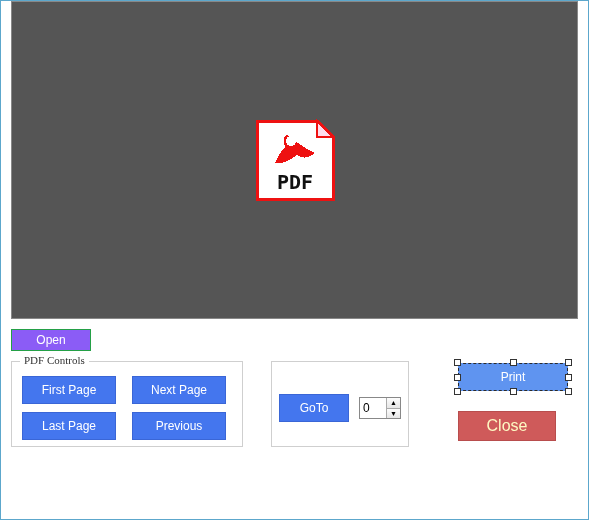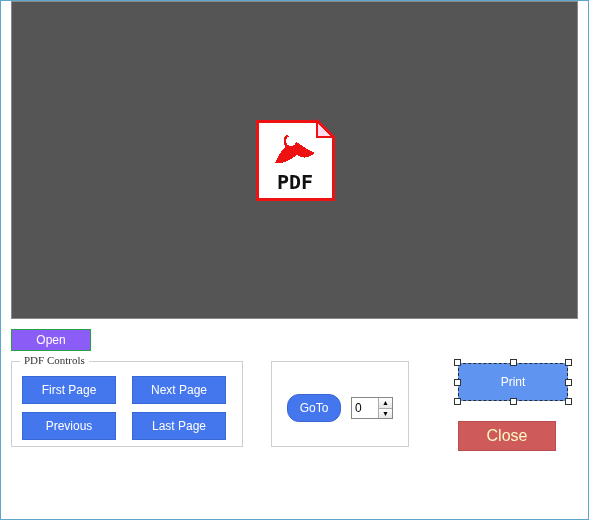--- a/index.html
+++ b/index.html
@@ -148,21 +148,21 @@
     gap: 10px;
     margin-top:0;
   }
   .gb-goto-inner{
     display:flex;
     align-items:center;
     gap:10px;
     margin-top:6px;
   }
   .goto-btn {
-    width: 54px; height: 28px; border-radius: 12px;
+    width: 70px; height: 28px;
   }
   .spinner {
     display: flex;
     border: 1px solid #888;
     height: 22px;
     background: #fff;
   }
   .spinner input {
     width: 26px;
     border: none;
@@ -193,21 +193,21 @@
     margin-left: auto;
     width: 120px;
     display: flex;
     flex-direction: column;
     gap: 20px;
     padding-top: 2px;
   }
   .print-wrap {
     position: relative;
     width: 110px;
-    height: 38px;
+    height: 28px;
   }
   .print-btn {
     position: absolute;
     inset: 0;
     background: #5f94f0;
     border: 1px dashed #2a2a2a;
     color: #fff;
     font-size: 12px;
     display: flex;
     align-items: center;
@@ -262,22 +262,22 @@
     <div class="lower">
       <div class="open-btn">Open</div>
 
       <div class="row">
 
         <div class="groupbox gb-controls">
           <span class="legend">PDF Controls</span>
           <div class="gb-grid">
             <div class="blue-btn">First Page</div>
             <div class="blue-btn">Next Page</div>
+            <div class="blue-btn">Last Page</div>
             <div class="blue-btn">Previous</div>
-            <div class="blue-btn">Last Page</div>
           </div>
         </div>
 
         <div class="groupbox gb-goto">
           <div class="gb-goto-inner">
             <div class="blue-btn goto-btn">GoTo</div>
             <div class="spinner">
               <input type="text" value="0" style="">
               <div class="spin-btns">
                 <div>▲</div>

